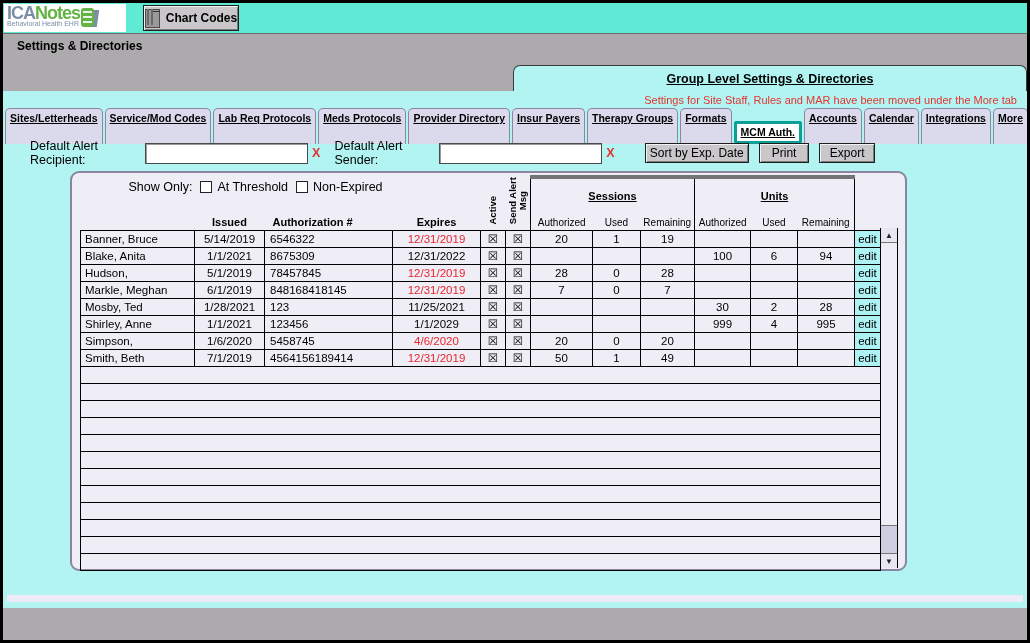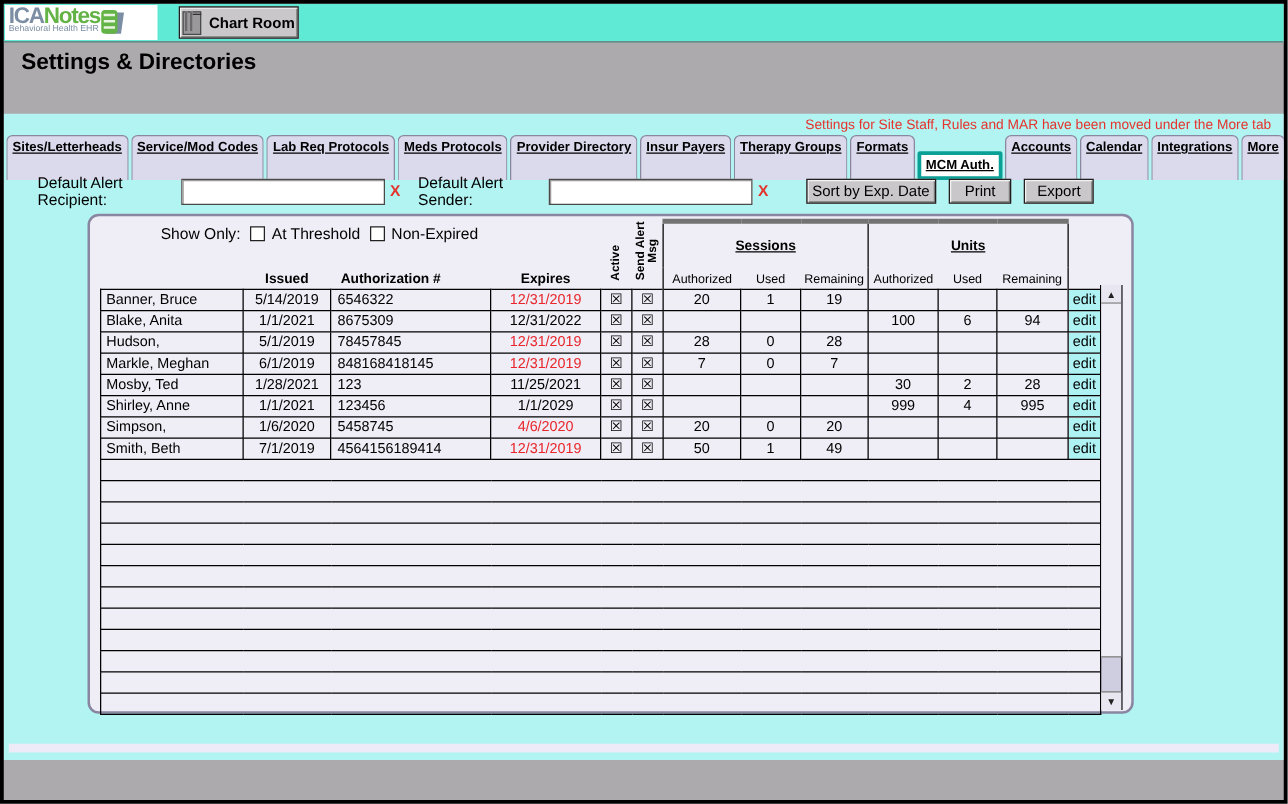--- a/index.html
+++ b/index.html
@@ -34,21 +34,21 @@
     font-size:12px; color:#000; display:flex; align-items:center; justify-content:center;
     cursor:default;
   }
   .chart-room { position:absolute; left:140px; top:2px; width:96px; height:26px;
     gap:6px; font-weight:bold; }
   .cabinet { width:15px; height:19px; background:#9a989a; border:1px solid #4a4a4a; flex:none; }
   .cabinet .drawer { height:7px; margin:1px 1px 0 1px; background:#c7c5c7;
     border:1px solid #6a6a6a; position:relative; }
   .cabinet .drawer::after { content:""; position:absolute; left:3px; top:1px; width:5px; height:1px; background:#333; }
 
-  .page-title { position:absolute; left:14px; top:36px; font-size:18px; font-weight:bold; color:#000; }
+  .page-title { position:absolute; left:14px; top:36px; font-size:12px; font-weight:bold; color:#000; }
 
   
   .main-tab { position:absolute; top:62px; height:26px; border:1px solid #3a3a3a;
     border-radius:7px 7px 0 0; display:flex; align-items:center; justify-content:center;
     font-size:12.5px; font-weight:bold; text-decoration:underline; color:#000; }
   .tab-individual { left:2px; width:508px; background:var(--tab-green,#c3e698); }
   .tab-group { left:510px; width:514px; background:var(--content-cyan,#b2f4f2); border-bottom:none; height:27px; }
 
   
   .content { position:absolute; left:0; top:88px; width:1024px; height:517px;
@@ -153,26 +153,29 @@
         <div class="page"></div>
         <div class="pad">
             <i></i>
             <i></i>
             <i></i>
           </div>
       </div>
     </div>
     <div class="btn3d chart-room">
       <span class="cabinet"><span class="drawer"></span><span class="drawer"></span></span>
-      <span>Chart Room</span>
+      <span>Chart Codes</span>
     </div>
   </div>
 
   <div class="page-title">Settings &amp; Directories</div>
 
+  <div class="main-tab tab-group">
+    <span>Group Level Settings &amp; Directories</span>
+  </div>
 
   <div class="content">
     <div class="notice">Settings for Site Staff, Rules and MAR have been moved under the More tab</div>
 
     <div class="subtabs">
         <div class="subtab">Sites/Letterheads</div>
         <div class="subtab">Service/Mod Codes</div>
         <div class="subtab">Lab Req Protocols</div>
         <div class="subtab">Meds Protocols</div>
         <div class="subtab">Provider Directory</div>

